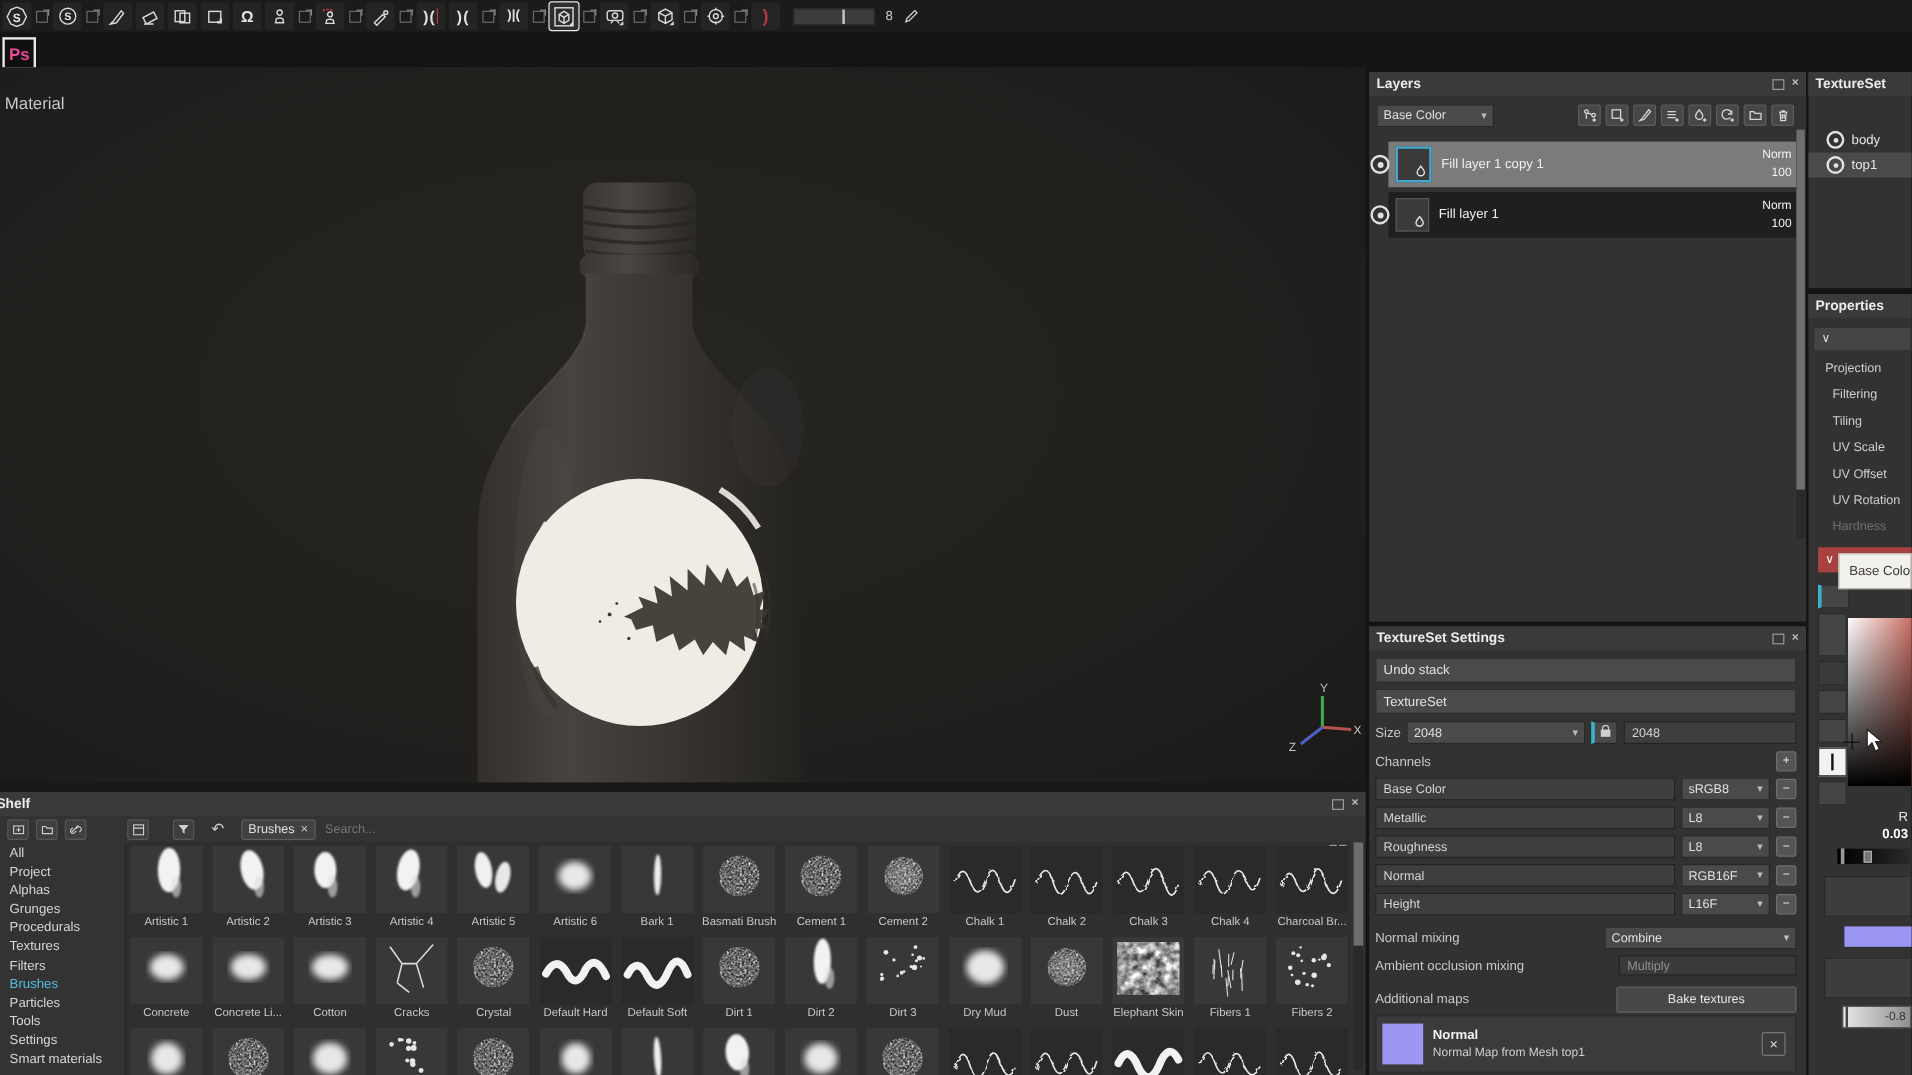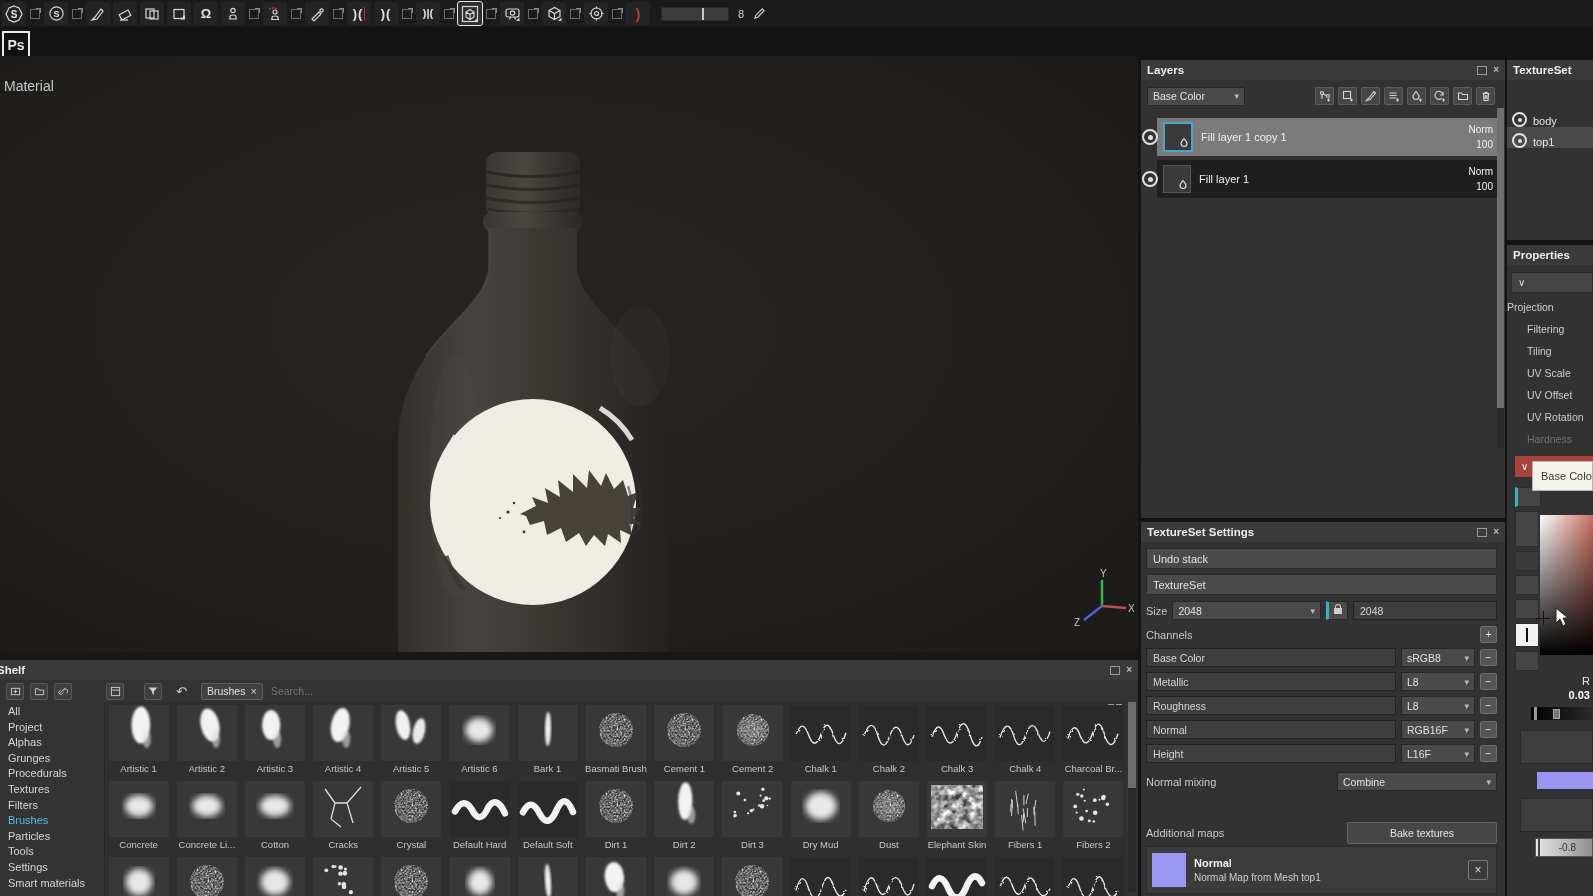--- a/index.html
+++ b/index.html
@@ -11,21 +11,21 @@
   .tool.plain{background:transparent;}
   .tool.active{outline:1px solid #e8e8e8;background:#2e2e2e;}
   .tglyph{font-size:13px;font-weight:bold;color:#e2e2e2;line-height:1;}
   .tglyph.red{color:#b5373f;font-size:15px;}
   .detach{width:8px;height:8px;border:1px solid #6a6a6a;position:relative;margin:0 1px;flex:0 0 auto;}
   .detach:after{content:"";position:absolute;right:-2px;top:-2px;width:4px;height:4px;border-top:1px solid #8a8a8a;border-right:1px solid #8a8a8a;}
   #size-slider{width:66px;height:12px;background:#3c3c3c;border:1px solid #2a2a2a;margin-left:8px;position:relative;flex:0 0 auto;}
   #size-slider .handle{position:absolute;left:60%;top:0;width:2px;height:100%;background:#c9c9c9;}
   #brush-size{font-size:11px;color:#cfcfcf;margin-left:6px;}
   
-  #ps{left:2px;top:31px;width:24px;height:23px;border:2px solid #e9e9e9;background:#101010;color:#e5e5e5;
+  #ps{left:2px;top:31px;width:24px;height:23px;border:2px solid #e9e9e9;background:#101010;color:#ec4899;
       font-weight:bold;font-size:14px;display:flex;align-items:center;justify-content:center;text-align:center;}
   
   #viewport{left:0;top:56px;width:1138px;height:604px;background:radial-gradient(ellipse at 46% 45%, #262522 0%, #201f1d 70%, #1b1a18 100%);overflow:hidden;}
   #mode-label{left:4px;top:22px;font-size:14px;color:#c7c7c7;position:absolute;}
   
   .panel{background:#323232;}
   .ptitle{height:20px;background:#3a3a3a;display:flex;align-items:center;padding:0 6px;font-size:11.5px;font-weight:bold;color:#ececec;}
   .ptitle .sp{flex:1;}
   .winf{width:8px;height:7px;border:1px solid #9a9a9a;margin-right:6px;flex:0 0 auto;}
   .winx{font-size:10px;color:#bdbdbd;line-height:1;flex:0 0 auto;}
@@ -60,21 +60,21 @@
   #bake-btn{background:#474747;border:1px solid #646464;border-radius:2px;height:20px;display:flex;align-items:center;justify-content:center;font-size:10.5px;color:#e5e5e5;width:148px;}
   #nmap-card{position:absolute;left:5px;right:8px;top:324px;height:46px;background:#3b3b3b;border:1px solid #2a2a2a;display:flex;align-items:center;}
   #nmap-sw{width:34px;height:34px;margin-left:5px;flex:0 0 auto;}
   #nmap-close{margin-left:auto;margin-right:8px;width:18px;height:18px;border:1px solid #777;border-radius:2px;display:flex;align-items:center;justify-content:center;color:#ddd;font-size:12px;}
   .locked{color:#909090;background:#3a3a3a;}
   #lockbtn{width:18px;height:17px;background:#4a4a4a;border:1px solid #272727;border-left:3px solid #39b1c9;display:flex;align-items:center;justify-content:center;}
   .lockshape{width:8px;height:6px;background:#cfcfcf;position:relative;}
   .lockshape:before{content:"";position:absolute;left:1px;top:-4px;width:4px;height:4px;border:1.5px solid #cfcfcf;border-bottom:none;border-radius:3px 3px 0 0;}
   
   #tsl{left:1507px;top:60px;width:86px;height:180px;}
-  .tslrow{height:21px;display:flex;align-items:flex-end;padding-left:5px;font-size:11px;color:#e6e6e6;}
+  .tslrow{height:21px;display:flex;align-items:center;padding-left:15px;font-size:11px;color:#e6e6e6;}
   .tslrow.sel{background:#4a4a4a;}
   .radio{width:11px;height:11px;border:2px solid #e3e3e3;border-radius:50%;display:flex;align-items:center;justify-content:center;margin-right:6px;flex:0 0 auto;}
   .radio i{width:4px;height:4px;border-radius:50%;background:#e3e3e3;}
   #props{left:1507px;top:245px;width:86px;height:651px;}
   #props .collapse{position:absolute;left:4px;top:27px;right:0;height:19px;background:#454545;border:1px solid #2c2c2c;display:flex;align-items:center;padding-left:6px;font-size:10px;color:#ddd;}
   .prow{position:absolute;left:0;right:0;height:14px;font-size:10.5px;color:#cdcdcd;white-space:nowrap;overflow:hidden;}
   .prow.dim{color:#6f6f6f;}
   #redbar{position:absolute;left:8px;top:211px;right:0;height:21px;background:#a8423e;display:flex;align-items:center;padding-left:6px;color:#fff;font-size:10px;}
   #bctip{position:absolute;left:25px;top:216px;right:0;height:28px;background:#f3f1ec;border:1px solid #b9b5ad;color:#3c3a36;font-size:11px;display:flex;align-items:center;padding-left:8px;white-space:nowrap;overflow:hidden;z-index:5;}
   .wdg{position:absolute;left:8px;width:22px;background:#454545;border:1px solid #2c2c2c;}
@@ -83,21 +83,21 @@
   #pick-cross-h{position:absolute;left:-4px;top:103px;width:14px;height:1px;background:#111;}
   #pick-cross-v{position:absolute;left:3px;top:96px;width:1px;height:14px;background:#111;}
   #rlab{position:absolute;right:3px;top:430px;font-size:11px;color:#e8e8e8;}
   #rval{position:absolute;right:3px;top:444px;font-size:11px;color:#fff;font-weight:bold;}
   #rslider{position:absolute;left:23px;top:461px;right:0;height:13px;background:linear-gradient(to right,#000,#2a2a2a);border:1px solid #333;}
   #rslider .h1{position:absolute;left:3px;top:0;width:3px;height:100%;background:#999;}
   #rslider .h2{position:absolute;left:22px;top:2px;width:5px;height:8px;background:#777;border:1px solid #aaa;}
   #box1{position:absolute;left:13px;top:485px;right:0;height:32px;background:#3d3d3d;border:1px solid #2a2a2a;}
   #accentbar{position:absolute;left:30px;top:527px;right:0;height:17px;}
   #box2{position:absolute;left:13px;top:553px;right:0;height:32px;background:#3d3d3d;border:1px solid #2a2a2a;}
-  #lslider{position:absolute;left:28px;top:593px;right:0;height:17px;background:linear-gradient(to right,#e6e6e6,#8f8f8f);border:1px solid #555;display:flex;align-items:center;justify-content:flex-end;font-size:10px;color:#333;padding-right:16px;}
+  #lslider{position:absolute;left:28px;top:593px;right:0;height:17px;background:linear-gradient(to right,#e6e6e6,#8f8f8f);border:1px solid #555;display:flex;align-items:center;justify-content:flex-end;font-size:10px;color:#333;padding-right:4px;}
   #lslider .h1{position:absolute;left:2px;top:0;width:2px;height:100%;background:#444;}
   
   #shelf{left:0;top:660px;width:1138px;height:236px;overflow:hidden;}
   #shelf-title-text{margin-left:-9px;}
   #shelf-tools{position:absolute;left:0;top:20px;width:100%;height:22px;background:#333;display:flex;align-items:center;gap:6px;padding-left:6px;box-sizing:border-box;}
   .sicon{width:16px;height:15px;background:#3f3f3f;border:1px solid #575757;border-radius:2px;display:flex;align-items:center;justify-content:center;color:#cfcfcf;}
   .undo{font-size:13px;color:#cfcfcf;}
   #brush-tag{height:15px;background:#414141;border:1px solid #5d5d5d;border-radius:2px;display:flex;align-items:center;gap:5px;padding:0 5px;font-size:10.5px;color:#e0e0e0;}
   #brush-tag .x{font-size:11px;color:#cfcfcf;}
   #shelf-search{flex:1;background:transparent;border:none;outline:none;color:#cfcfcf;font-size:10.5px;font-family:inherit;}
@@ -502,20 +502,25 @@
     </div>
   <div class="row" style="top:250px">
     <span class="lab">Normal mixing</span>
     <span class="sp" style="flex:1"></span>
     <div class="dd" style="width:148px">
       <span>Combine</span>
         <span class="sp"></span>
       <span class="chev">▾</span>
     </div>
   </div>
+  <div class="row" style="top:274px">
+    <span class="lab">Ambient occlusion mixing</span>
+    <span class="sp" style="flex:1"></span>
+    <div class="inset locked" style="width:148px;box-sizing:border-box">Multiply</div>
+  </div>
   <div class="row" style="top:300px">
     <span class="lab">Additional maps</span>
     <span class="sp" style="flex:1"></span>
     <div id="bake-btn">Bake textures</div>
   </div>
   <div id="nmap-card">
     <div id="nmap-sw" style="background: rgb(155, 151, 242);"></div>
     <div style="margin-left:8px">
       <div style="font-size:11px;font-weight:bold;color:#f2f2f2">Normal</div>
       <div style="font-size:10px;color:#cfcfcf;margin-top:3px">Normal Map from Mesh top1</div>
@@ -546,21 +551,21 @@
 </div>
 
 <div id="props" class="abs panel">
   <div class="ptitle" style="white-space:nowrap;overflow:hidden">
     <span>Properties</span>
   </div>
   <div class="collapse">
     <span>∨</span>
   </div>
   <div id="prop-rows">
-      <div class="prow" style="top:56px;padding-left:0">Projection</div>
+      <div class="prow" style="top:56px;padding-left:14px">Projection</div>
       <div class="prow" style="top:78px;padding-left:20px">Filtering</div>
       <div class="prow" style="top:100px;padding-left:20px">Tiling</div>
       <div class="prow" style="top:122px;padding-left:20px">UV Scale</div>
       <div class="prow" style="top:144px;padding-left:20px">UV Offset</div>
       <div class="prow" style="top:166px;padding-left:20px">UV Rotation</div>
       <div class="prow dim" style="top:188px;padding-left:20px">Hardness</div>
     </div>
   <div id="redbar">
     <span>∨</span>
   </div>

